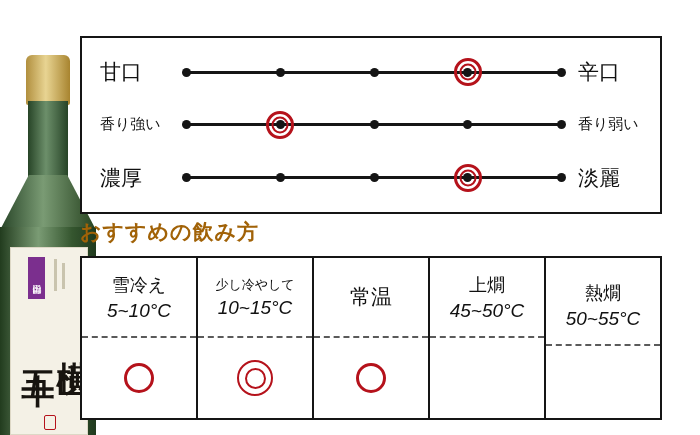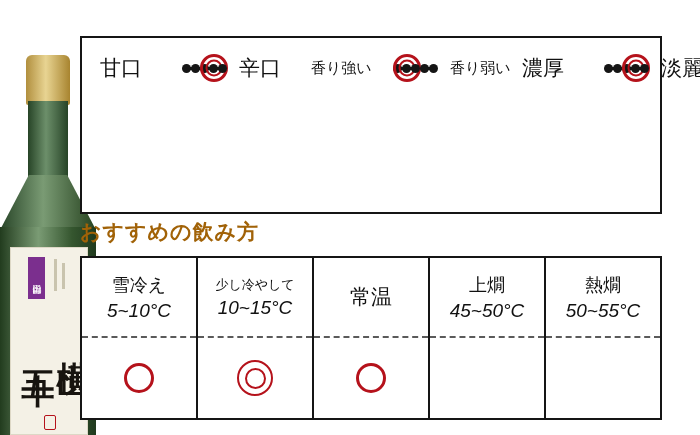--- a/index.html
+++ b/index.html
@@ -31,21 +31,21 @@
   .kanji { position:absolute; writing-mode:vertical-rl; font-family:"Liberation Serif","DejaVu Serif",serif;
     font-weight:700; font-size:33px; color:#17140f; letter-spacing:3px; }
   .kanji.right-col { left:40px; top:88px; }
   .kanji.left-col { left:5px; top:98px; }
   .seal { position:absolute; left:34px; top:168px; width:10px; height:13px;
     border:1.5px solid var(--red); border-radius:2px; }
 
   
   .chart-box { position:absolute; left:80px; top:36px; width:582px; height:178px;
     box-sizing:border-box; border:2px solid var(--ink); background:#fff; z-index:2;
-    display:flex; justify-content:space-around; padding:8px 14px; }
+    display:flex; flex-direction:column; justify-content:space-around; padding:8px 14px; }
   .taste-row { display:flex; align-items:center; height:44px; }
   .scale-label { font-family:"Liberation Serif","DejaVu Serif",serif; color:#111;
     font-size:21px; white-space:nowrap; }
   .scale-label.left { width:86px; padding-left:4px; box-sizing:border-box; }
   .scale-label.right { width:80px; padding-left:12px; box-sizing:border-box; }
   .scale-label.small { font-size:15px; }
   .track { position:relative; flex:1; display:flex; justify-content:space-between;
     align-items:center; height:100%; }
   .track-line { position:absolute; left:4px; right:4px; top:50%; height:3px;
     margin-top:-1.5px; background:var(--ink); }
@@ -60,21 +60,21 @@
   
   .section-title { position:absolute; left:80px; top:221px; z-index:3; margin:0;
     font-family:"Liberation Serif","DejaVu Serif",serif; font-weight:700;
     font-size:21px; color:#a16207; letter-spacing:1px; line-height:1.1; }
 
   
   .serve-table { position:absolute; left:80px; top:256px; width:582px; height:164px;
     box-sizing:border-box; border:2px solid var(--ink); background:#fff; z-index:2; display:flex;text-align:right; }
   .serve-col { flex:1 1 0; min-width:0; border-right:2px solid var(--ink);
     display:flex; flex-direction:column; }
-  .serve-col:last-child { border-right:none; }
+  .serve-col:last-child { border-right:none;margin-top:8px; }
   .serve-head { height:78px; display:flex; flex-direction:column; justify-content:center;
     align-items:center; gap:3px; color:#111; }
   .serve-name { font-size:18px; white-space:nowrap; }
   .serve-name.tight { font-size:13px; }
   .serve-head.single .serve-name { font-size:21px; }
   .serve-temp { font-size:19px; white-space:nowrap;font-style:italic; }
   .serve-divider { height:0; border-top:2px dashed #5a5a5a; }
   .serve-mark { flex:1; display:flex; align-items:center; justify-content:center; }
   .mark-ring { width:30px; height:30px; border:3px solid var(--red); border-radius:50%;
     box-sizing:border-box; }

